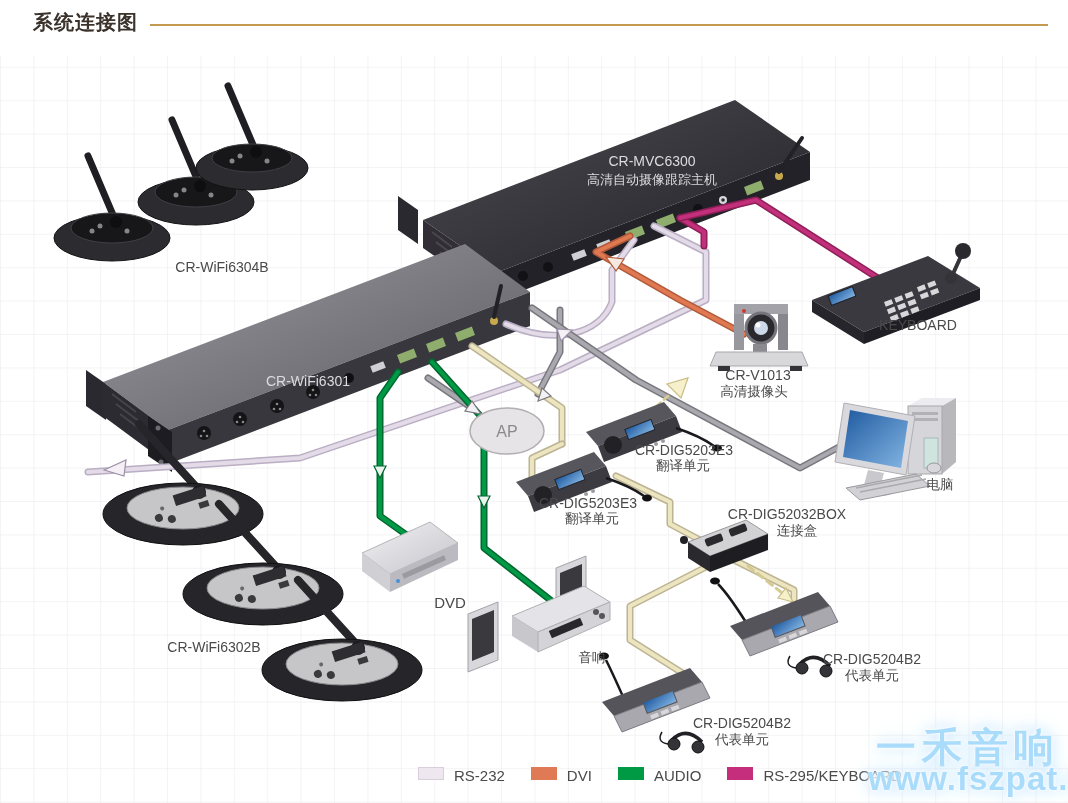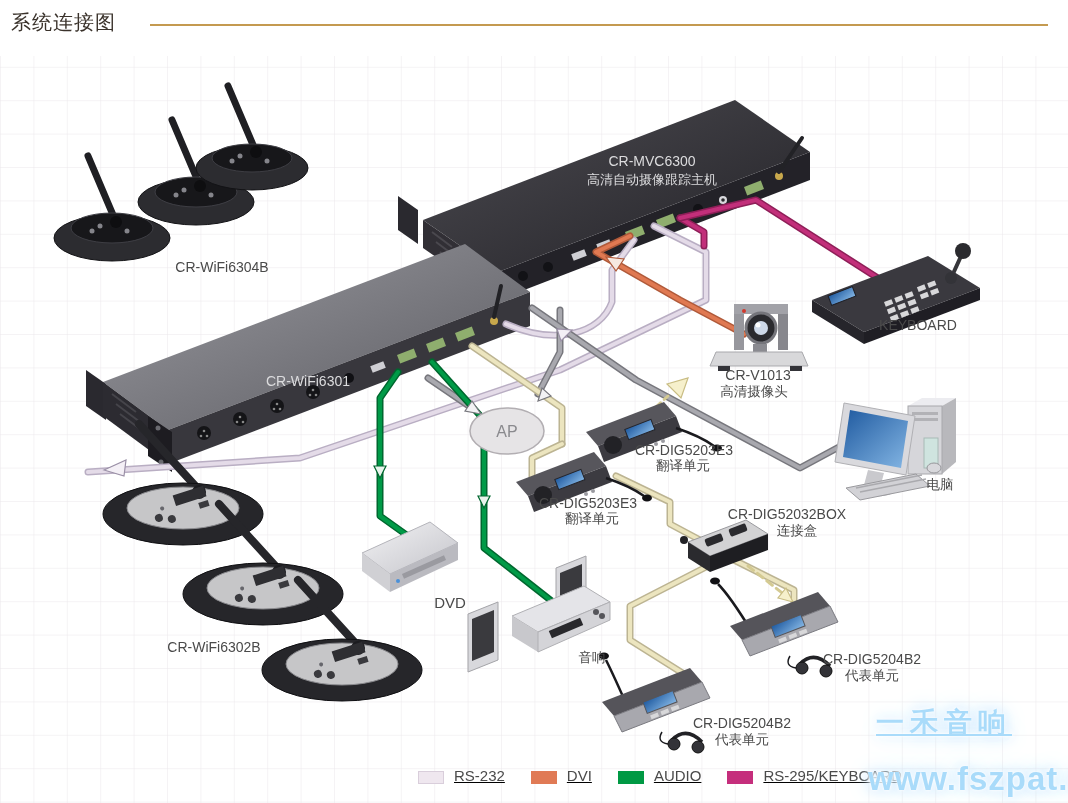--- a/index.html
+++ b/index.html
@@ -1,27 +1,27 @@
 <!DOCTYPE html>
 <html><head>
 <meta charset="utf-8">
 <style>
   html,body{margin:0;padding:0;background:#fff;}
   #stage{position:relative;width:1068px;height:803px;overflow:hidden;background:#fff;
          font-family:"Liberation Sans","DejaVu Sans",sans-serif;}
   #diagram{position:absolute;left:0;top:0;}
-  .hdr-title{position:absolute;left:11px;top:9px;font-size:20px;font-weight:normal;color:#3a322b;letter-spacing:1px;}
+  .hdr-title{position:absolute;left:33px;top:9px;font-size:20px;font-weight:bold;color:#3a322b;letter-spacing:1px;}
   .hdr-rule{position:absolute;left:150px;top:24px;width:898px;height:2px;background:#c49a50;}
   .legend{position:absolute;left:418px;top:767px;display:flex;align-items:center;}
-  .lg-item{display:flex;align-items:flex-end;margin-right:26px;text-decoration:underline;}
+  .lg-item{display:flex;align-items:flex-start;margin-right:26px;}
   .lg-item svg{display:block;margin-right:10px;}
   .lg-label{font-size:15px;color:#4a4a4a;white-space:nowrap;}
   .wm{position:absolute;color:#a9dbfa;font-weight:bold;
       text-shadow:0 0 2px #fff,0 0 5px #fff,0 0 12px #cfeaff,0 0 22px #bfe4ff;}
-  .wm-brand{left:876px;top:704px;font-size:28px;letter-spacing:6px;text-decoration:underline;}
+  .wm-brand{left:876px;top:720px;font-size:40px;letter-spacing:6px;}
   .wm-url{left:868px;top:760px;font-size:33px;letter-spacing:1px;}
   text{font-family:"Liberation Sans","DejaVu Sans",sans-serif;}
   .t-dark{fill:#4a4a4a;font-size:14px;}
   .t-cn{fill:#4a4a4a;font-size:13.5px;}
   .t-white{fill:#dcdcde;font-size:14px;}
   .t-ap{fill:#8a8a8e;font-size:16px;}
 </style>
 </head>
 <body>
 

